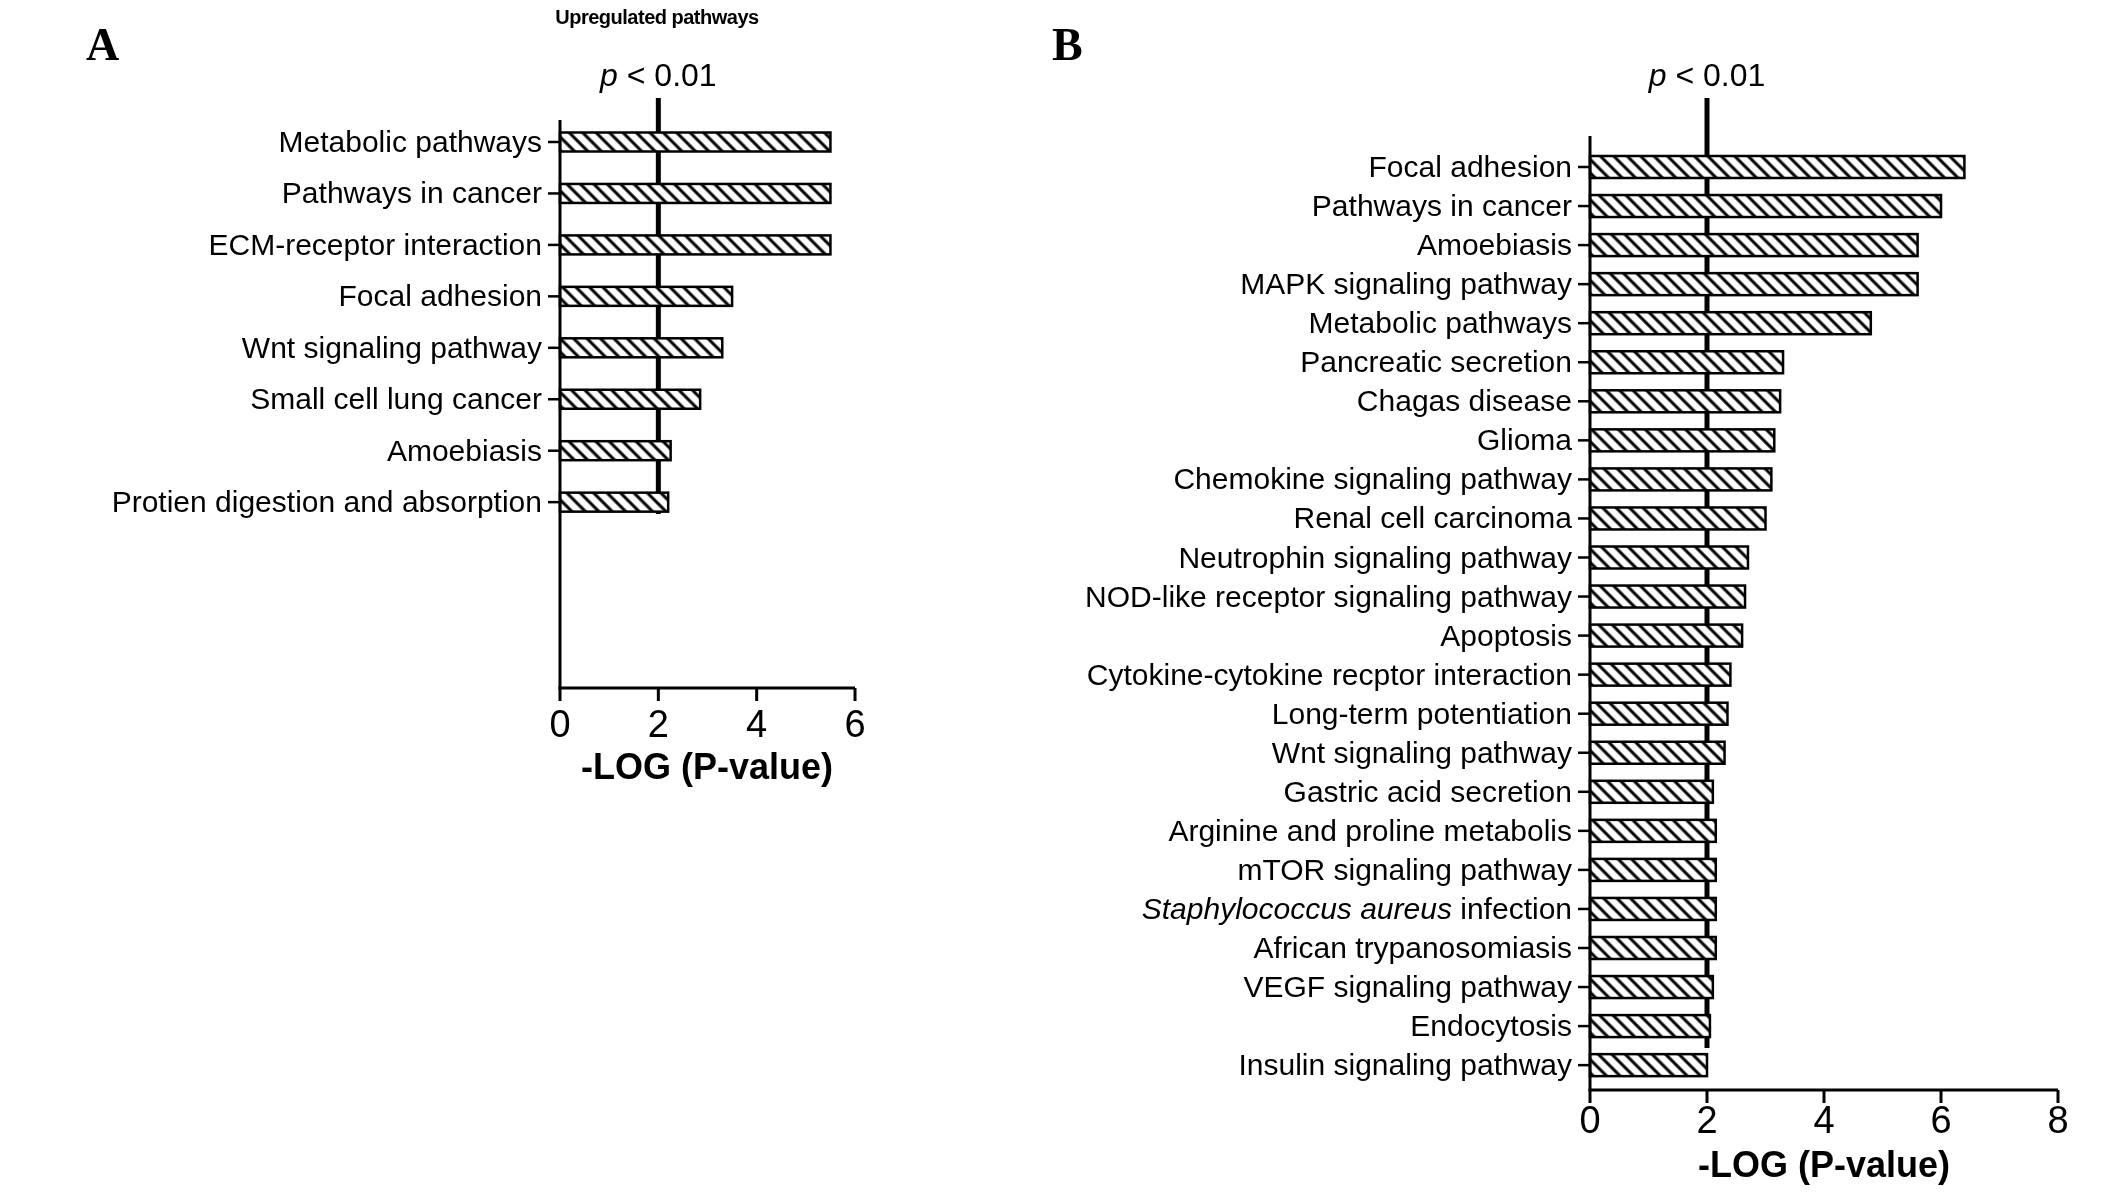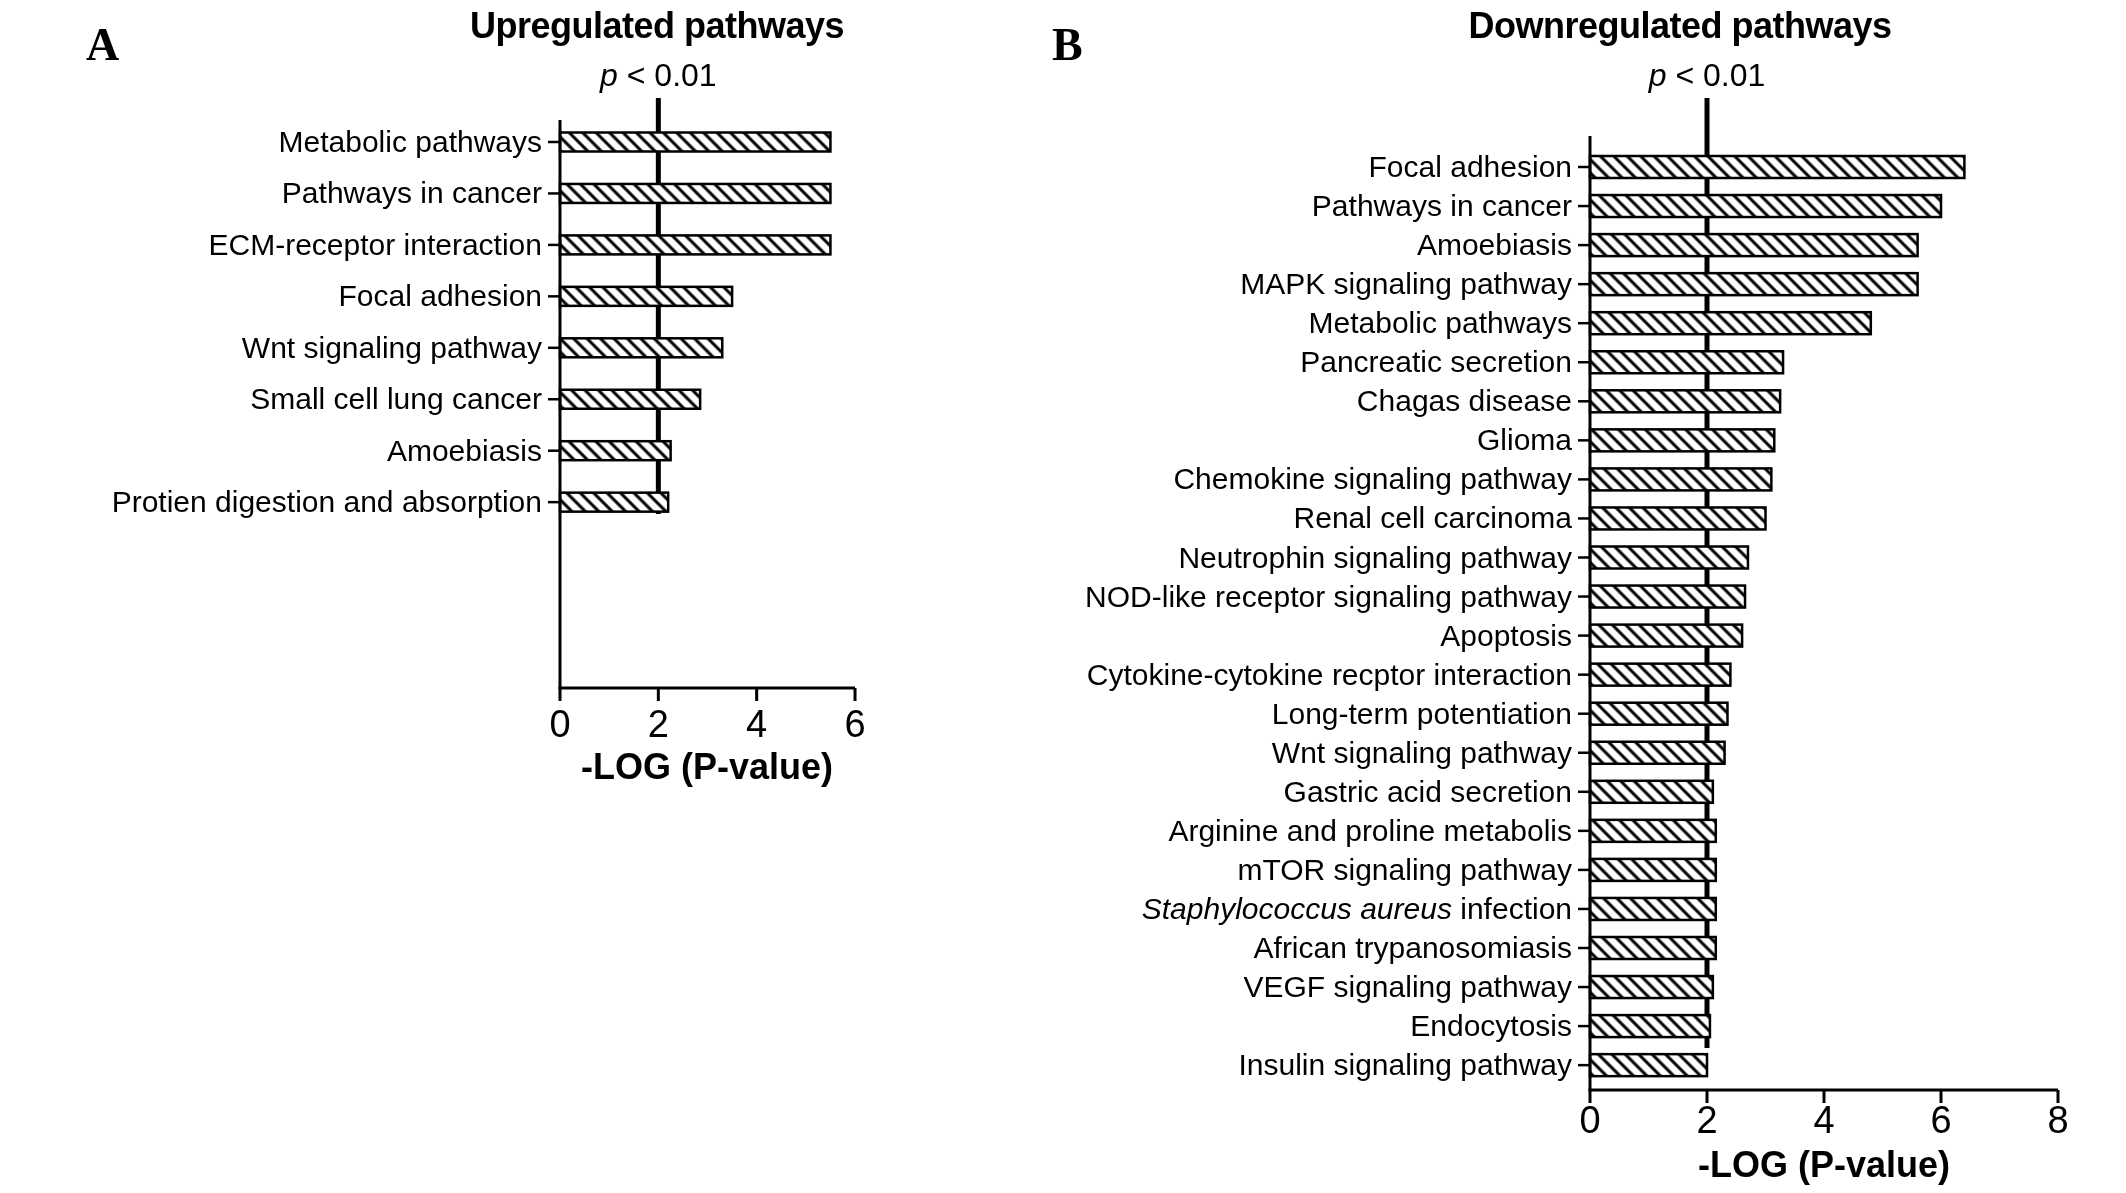--- a/index.html
+++ b/index.html
@@ -18,21 +18,21 @@
     font-weight: bold;
     font-size: 46px;
     line-height: 1;
     color: #000;
   }
   .panel-title {
     position: absolute;
     width: 520px;
     text-align: center;
     font-weight: bold;
-    font-size: 36px;
+    font-size: 20px;
     letter-spacing: -0.5px;
     line-height: 1.1;
     color: #000;
     white-space: nowrap;
   }
   svg text {
     font-family: "Liberation Sans", sans-serif;
     fill: #000;
   }
 </style>
@@ -40,21 +40,20 @@
 <body>
 
 <div id="figure">
 
   <div class="panel-letter" style="left:86px; top:22px;">A</div>
 
   <div class="panel-title" style="left:397px; top:6px;">Upregulated pathways</div>
 
   <div class="panel-letter" style="left:1052px; top:22px;">B</div>
 
-  <div class="panel-title" style="left:1420px; top:6px;">Downregulated pathways</div>
 
   <svg id="chart" width="2126" height="1193" viewBox="0 0 2126 1193">
     <defs>
       <pattern id="hatch" width="9.5" height="9.5" patternUnits="userSpaceOnUse" patternTransform="rotate(-45)">
         <rect width="9.5" height="9.5" fill="#ffffff"></rect>
         <line x1="4.75" y1="-1" x2="4.75" y2="10.5" stroke="#000000" stroke-width="3"></line>
       </pattern>
     </defs>
     <g id="panelA">
         <line x1="658.34" y1="98" x2="658.34" y2="514" stroke="#000" stroke-width="5"></line>

